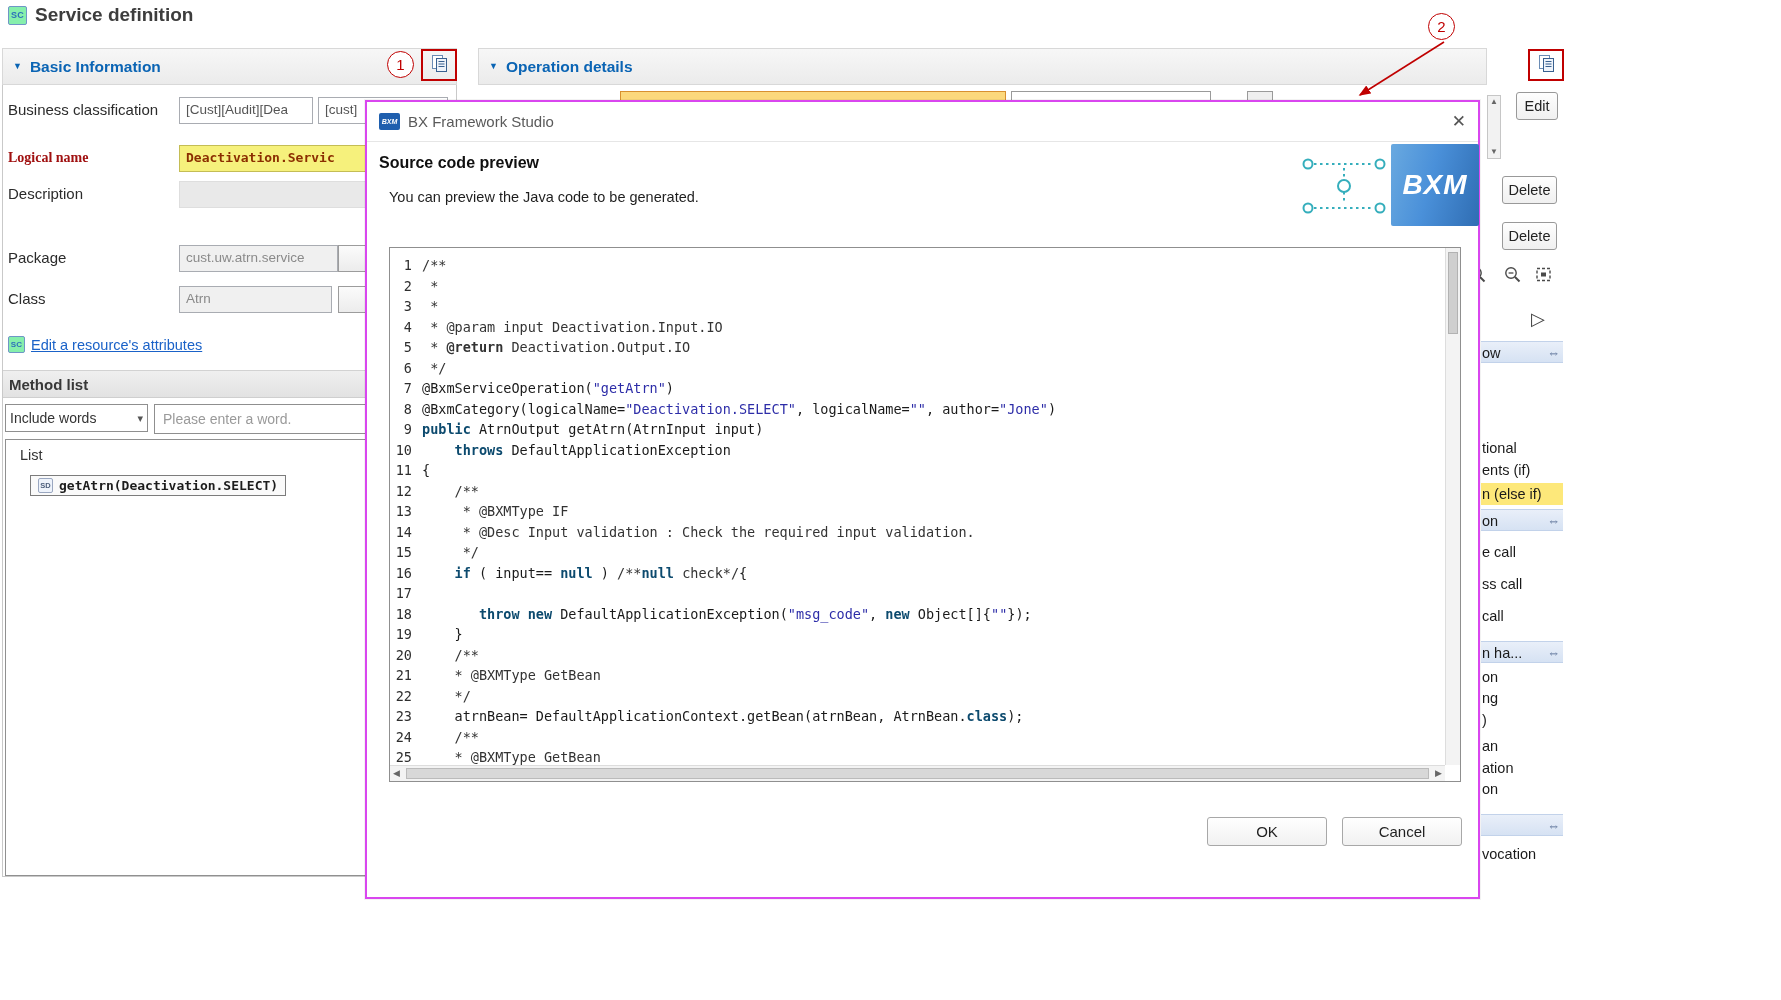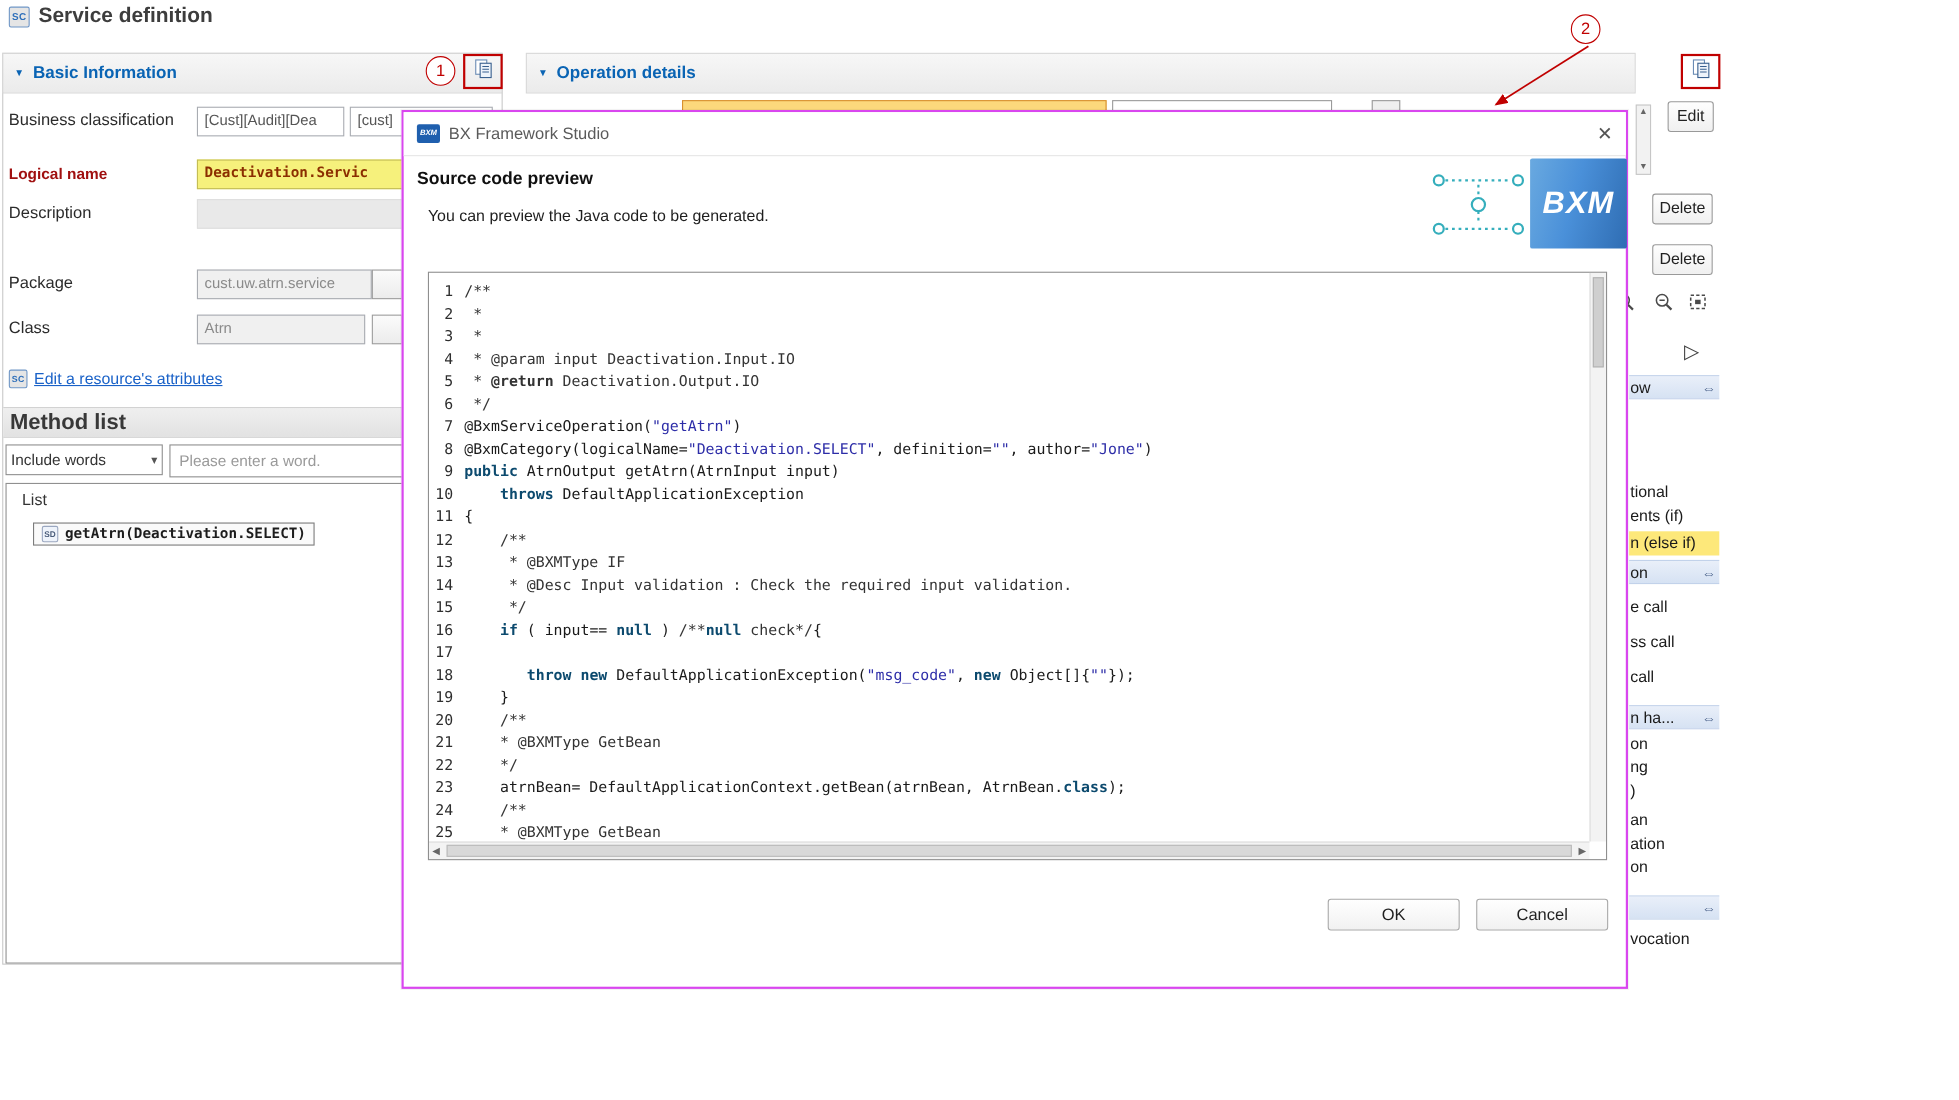--- a/index.html
+++ b/index.html
@@ -3,50 +3,50 @@
 <meta charset="utf-8">
 <style>
   *{margin:0;padding:0;box-sizing:border-box}
   html,body{background:#fff}
   body{font-family:"Liberation Sans",sans-serif;color:#222}
   .page{position:relative;width:1781px;height:1000px;background:#fff;overflow:hidden}
 
   
   .title-row{position:absolute;left:8px;top:4px;display:flex;align-items:center;gap:8px}
   .sc-badge{display:inline-flex;align-items:center;justify-content:center;width:19px;height:19px;
-    border:1px solid #6f96c6;border-radius:2px;background:#e5e5e5;color:#2e6fba;
+    border:1px solid #6f96c6;border-radius:2px;background:#86efac;color:#2e6fba;
     font-size:9px;font-weight:bold;letter-spacing:.3px}
   .page-title{font-size:19px;font-weight:bold;color:#3d3d3d}
 
   
   .left-panel{position:absolute;left:2px;top:48px;width:455px;height:829px;border:1px solid #c9c9c9;background:#fff}
   .panel-header{background:linear-gradient(#f7f7f7,#ebebeb);border-bottom:1px solid #d8d8d8;
     display:flex;align-items:center;gap:8px;padding:0 10px}
   .ph-left{position:absolute;left:2px;top:48px;width:455px;height:37px;border:1px solid #d8d8d8}
   .ph-right{position:absolute;left:478px;top:48px;width:1009px;height:37px;border:1px solid #d8d8d8}
   .caret{color:#0a64b4;font-size:9px;line-height:1}
   .panel-title{color:#0a64b4;font-weight:bold;font-size:15.5px}
 
   .lbl{position:absolute;font-size:15px;color:#2b2b2b;white-space:nowrap}
   .field{position:absolute;border:1px solid #a9acb2;background:#fff;font-size:13.5px;color:#555;
     padding:4px 6px;white-space:nowrap;overflow:hidden}
   .field.gray{background:#f0f0f0;color:#8a8a8a}
   .field.flat{background:#e9e9e9;border-color:#dedede}
   .field.yellow{background:#f6f17c;border-color:#c4bd55;color:#8b2e00;
     font-family:"DejaVu Sans Mono",monospace;font-weight:bold;font-size:13px}
-  .lbl-required{position:absolute;font-family:Liberation Sans, sans-serif;font-weight:bold;
+  .lbl-required{position:absolute;font-family:Liberation Serif, serif;font-weight:bold;
     font-size:14px;color:#a01010;white-space:nowrap}
   .mini-btn{position:absolute;background:linear-gradient(#fbfbfb,#ececec);border:1px solid #9c9c9c}
 
   .link-row{position:absolute;display:flex;align-items:center;gap:6px}
   .edit-link{color:#1a62c8;font-size:14.5px;text-decoration:underline;cursor:pointer}
 
   .section-bar{position:absolute;left:3px;top:370px;width:453px;height:28px;
     background:linear-gradient(#efefef,#e2e2e2);border-top:1px solid #d2d2d2;border-bottom:1px solid #cfcfcf;
-    display:flex;align-items:center;padding:0 6px;font-weight:bold;font-size:20px;color:#383838}
+    display:flex;align-items:center;padding:0 6px;font-weight:bold;font-size:15px;color:#383838}
 
   .dropdown{position:absolute;left:5px;top:404px;width:143px;height:28px;border:1px solid #8f8f8f;background:#fff;
     display:flex;align-items:center;justify-content:space-between;padding:0 4px;font-size:14px;color:#333}
   .dd-chev{color:#555;font-size:11px}
   .search-input{position:absolute;left:154px;top:404px;width:302px;height:28px;border:1px solid #8f8f8f;
     font-family:"Liberation Sans",sans-serif;font-size:14px;padding:14px 8px;color:#333;background:#fff}
   .search-input::placeholder{color:#9a9a9a}
 
   .list-box{position:absolute;left:5px;top:439px;width:451px;height:437px;border:1px solid #909090;background:#fff}
   .list-label{position:absolute;left:20px;top:447px;font-size:14.5px;color:#333}
@@ -290,21 +290,21 @@
           <div class="code-line">
             <span class="code-num">6</span>
             <span class="code-text"><span class="tk-cm"> */</span></span>
           </div>
           <div class="code-line">
             <span class="code-num">7</span>
             <span class="code-text"><span class="tk-pl">@BxmServiceOperation(</span><span class="tk-st">"getAtrn"</span><span class="tk-pl">)</span></span>
           </div>
           <div class="code-line">
             <span class="code-num">8</span>
-            <span class="code-text"><span class="tk-pl">@BxmCategory(logicalName=</span><span class="tk-st">"Deactivation.SELECT"</span><span class="tk-pl">, definition=</span><span class="tk-st">""</span><span class="tk-pl">, author=</span><span class="tk-st">"Jone"</span><span class="tk-pl">)</span></span>
+            <span class="code-text"><span class="tk-pl">@BxmCategory(logicalName=</span><span class="tk-st">"Deactivation.SELECT"</span><span class="tk-pl">, logicalName=</span><span class="tk-st">""</span><span class="tk-pl">, author=</span><span class="tk-st">"Jone"</span><span class="tk-pl">)</span></span>
           </div>
           <div class="code-line">
             <span class="code-num">9</span>
             <span class="code-text"><span class="tk-kw">public</span><span class="tk-pl"> AtrnOutput getAtrn(AtrnInput input)</span></span>
           </div>
           <div class="code-line">
             <span class="code-num">10</span>
             <span class="code-text"><span class="tk-pl">    </span><span class="tk-kw">throws</span><span class="tk-pl"> DefaultApplicationException</span></span>
           </div>
           <div class="code-line">

